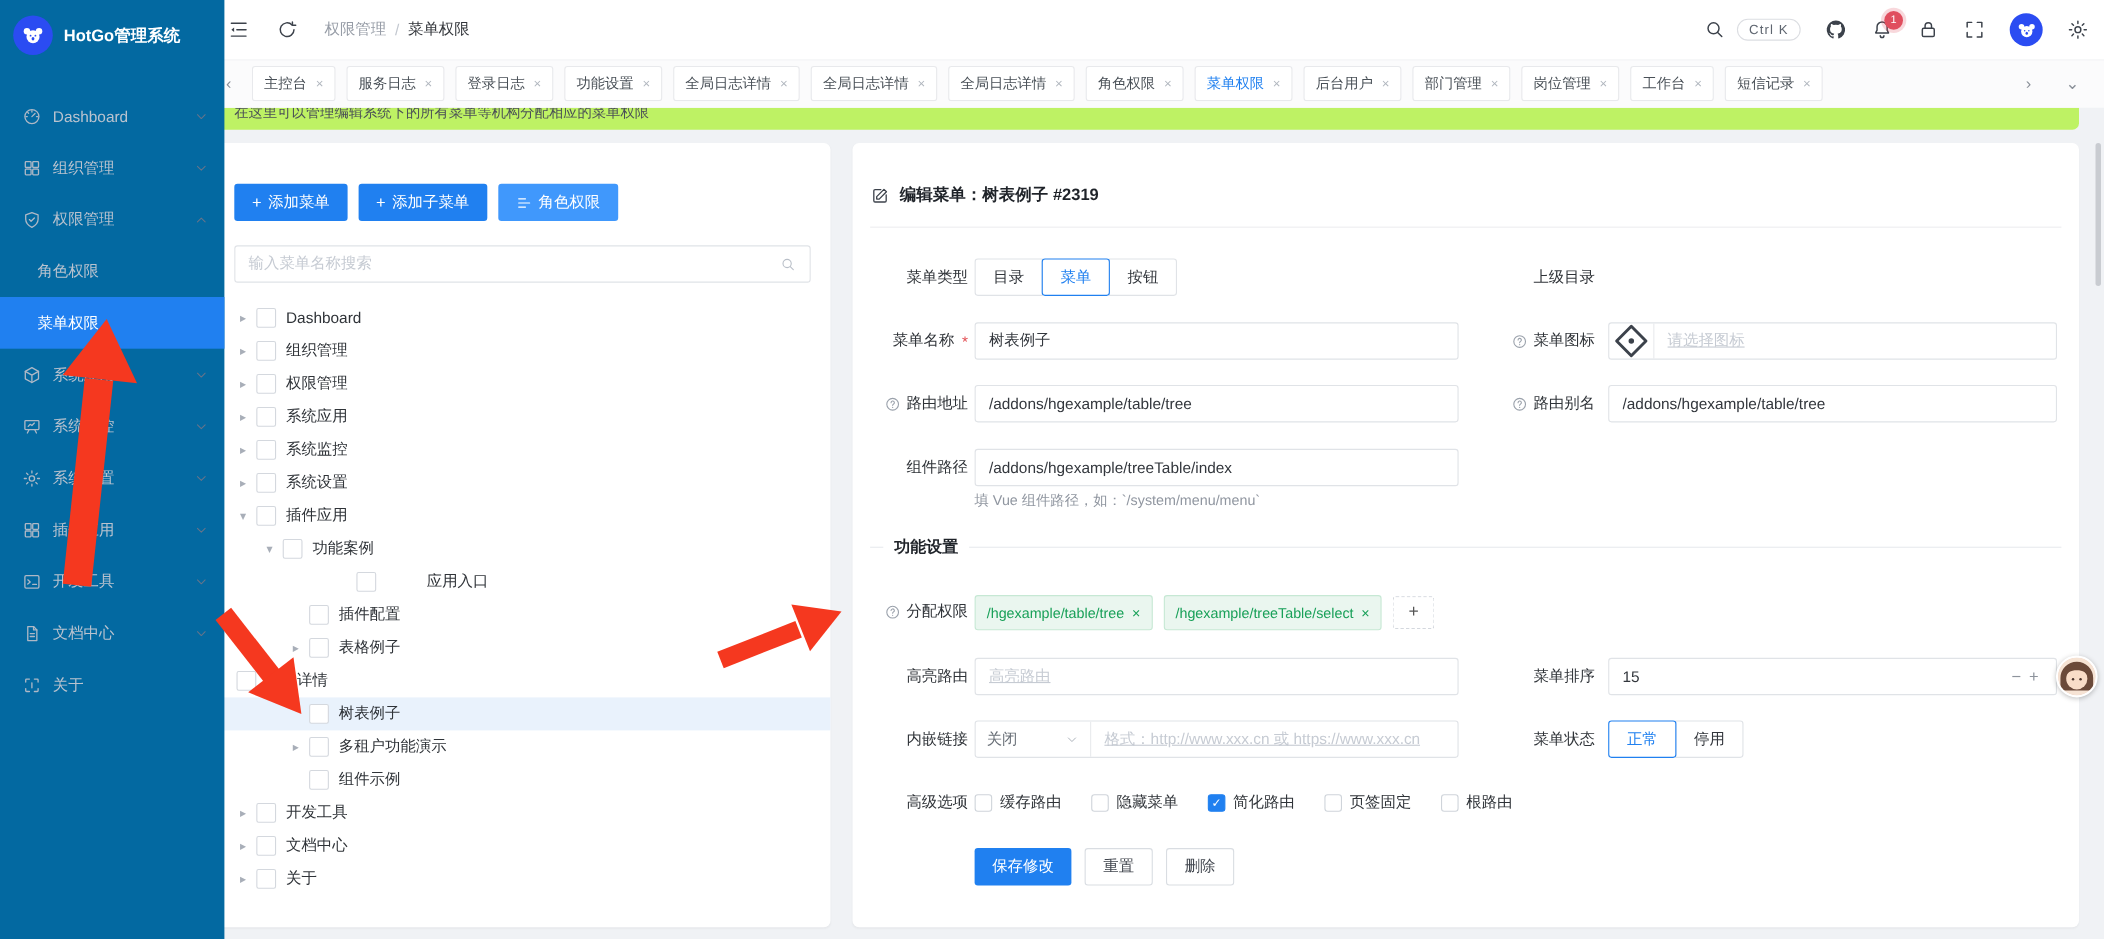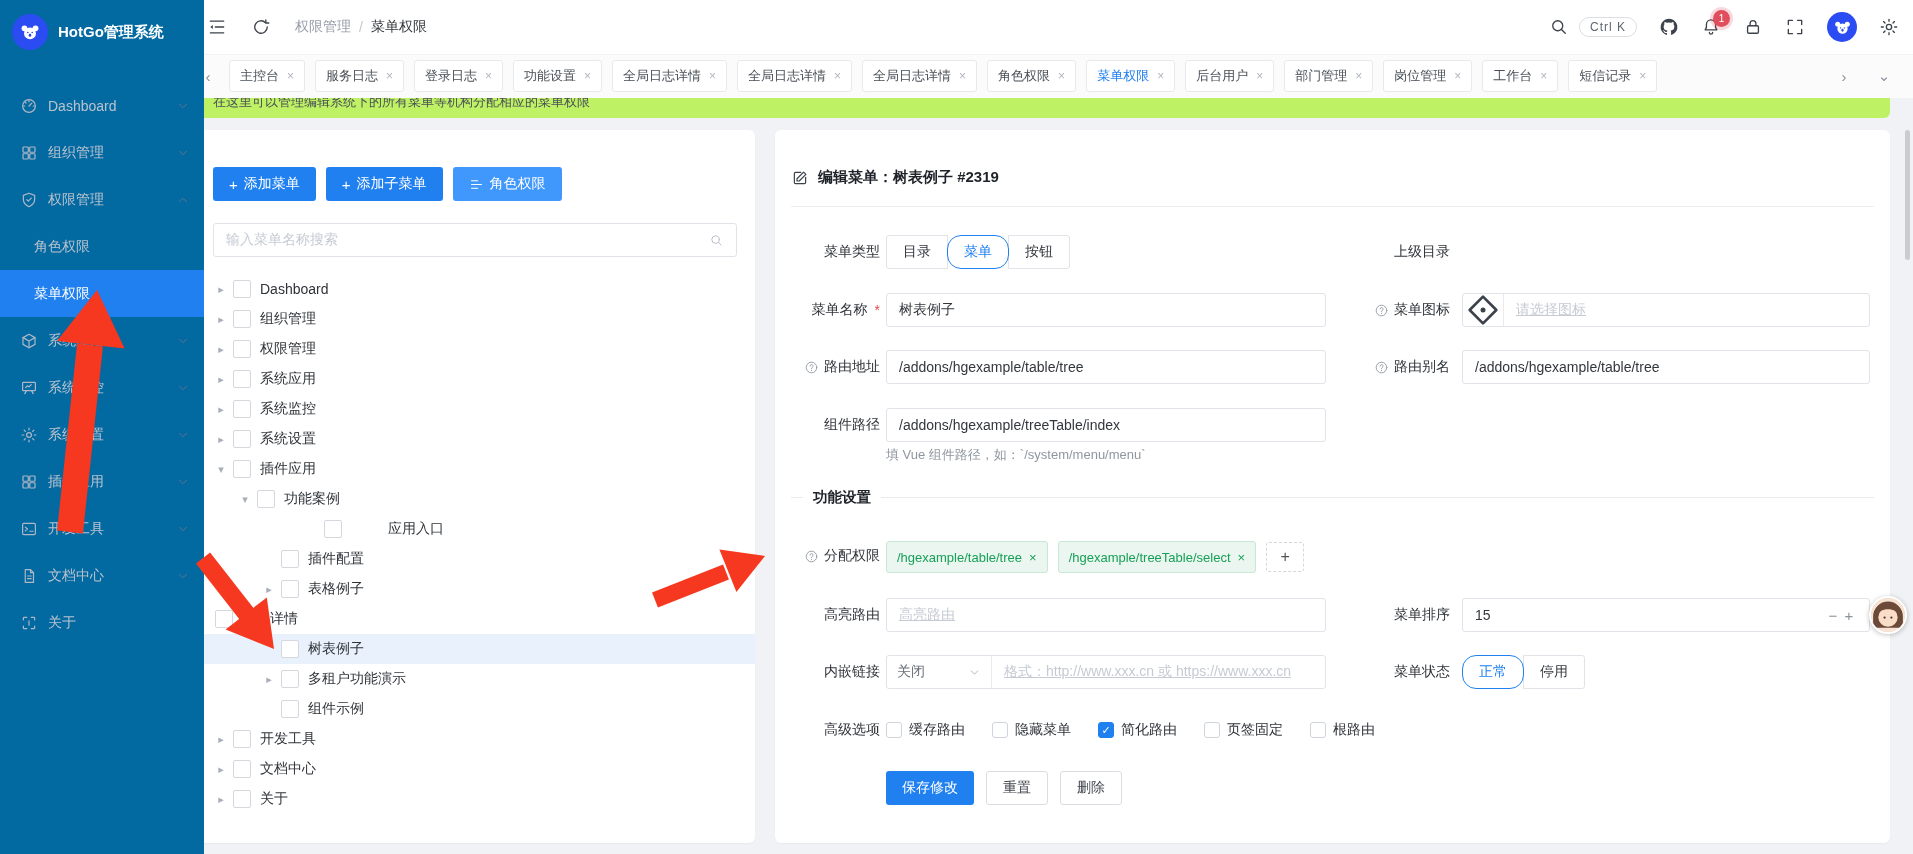--- a/index.html
+++ b/index.html
@@ -86,21 +86,21 @@
   .fld.c2{left:687px;width:408px;}
   .input{height:34px;border:1px solid #e0e3e7;border-radius:3px;background:#fff;display:flex;align-items:center;padding:0 12px;font-size:14px;color:#33373d;box-sizing:border-box;}
   .input .ph{color:#c6cbd3;text-decoration:underline;}
   .input .grow{flex:1;white-space:nowrap;overflow:hidden;}
   .selchev{width:13px;height:13px;color:#a7adb6;}
   .selchev svg{width:13px;height:13px;}
   .seg{display:flex;}
   .segi{height:34px;padding:0 16px;border:1px solid #e0e3e7;background:#fff;display:flex;align-items:center;font-size:14px;color:#33373d;margin-left:-1px;cursor:pointer;box-sizing:border-box;white-space:nowrap;}
   .segi:first-child{border-radius:3px 0 0 3px;margin-left:0;}
   .segi:last-child{border-radius:0 3px 3px 0;}
-  .segi.on{border-color:#2080f0;color:#2080f0;position:relative;z-index:1;border-radius:14px;text-align:center;}
+  .segi.on{border-color:#2080f0;color:#2080f0;position:relative;z-index:1;border-radius:3px;text-align:center;}
   .hint{position:absolute;left:111px;top:316px;font-size:13px;color:#9096a0;white-space:nowrap;}
   .section{position:absolute;left:16px;right:16px;top:358px;display:flex;align-items:center;gap:10px;}
   .sline{height:1px;background:#e8eaee;}
   .sline.short{width:12px;}
   .sline.long{flex:1;}
   .stext{font-size:14.5px;font-weight:700;color:#1f2329;white-space:nowrap;}
   #perm-tags{position:absolute;left:111px;top:411px;display:flex;gap:10px;align-items:center;}
   .tag{height:30px;border:1px solid #c6e8d4;background:#eaf6ef;color:#18a058;border-radius:3px;display:flex;align-items:center;gap:7px;padding:0 10px;font-size:13px;white-space:nowrap;}
   .tagx{cursor:pointer;font-size:13px;}
   .plusbtn{width:38px;height:30px;border:1px dashed #d4d8de;border-radius:3px;background:#fff;display:flex;align-items:center;justify-content:center;color:#555;font-size:16px;cursor:pointer;box-sizing:border-box;}

